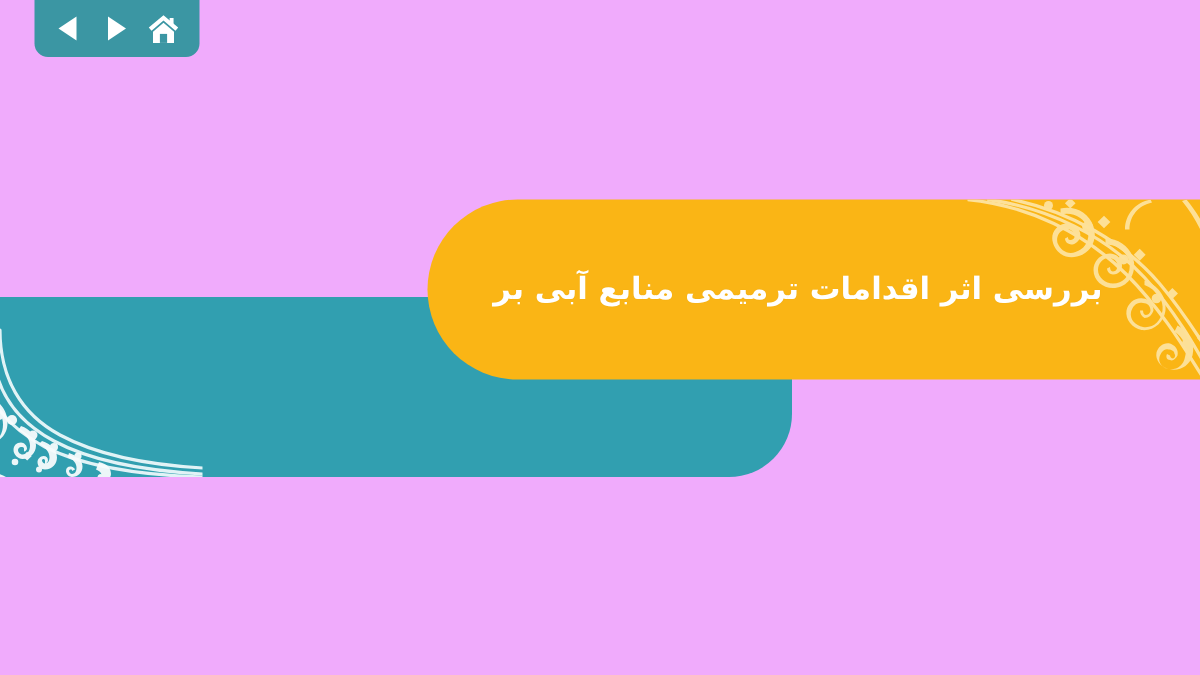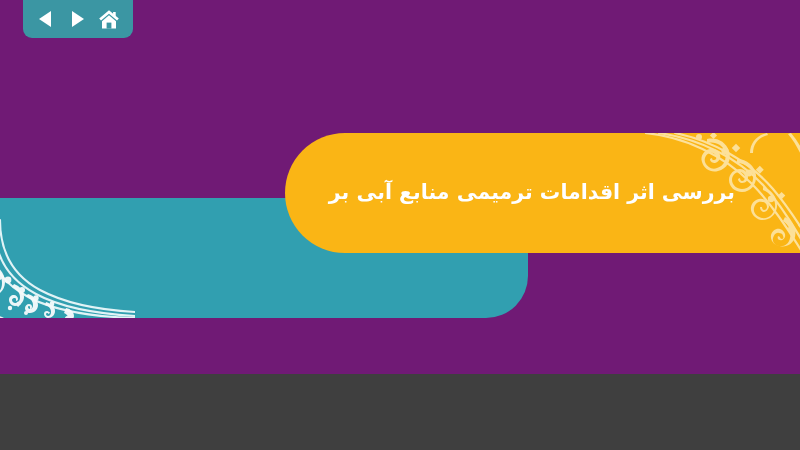--- a/index.html
+++ b/index.html
@@ -5,23 +5,23 @@
 <style>
   html, body {
     margin: 0;
     padding: 0;
     background: #3f3f3f;
   }
 
   #slide {
     position: relative;
     width: 800px;
-    height: 374px;
+    height: 450px;
     overflow: hidden;
-    background: #701a75;
+    background: #f0abfc;
     font-family: "DejaVu Sans", "Liberation Sans", sans-serif;
   }
 
   
   .nav-bar {
     position: absolute;
     left: 23px;
     top: 0;
     width: 110px;
     height: 38px;

